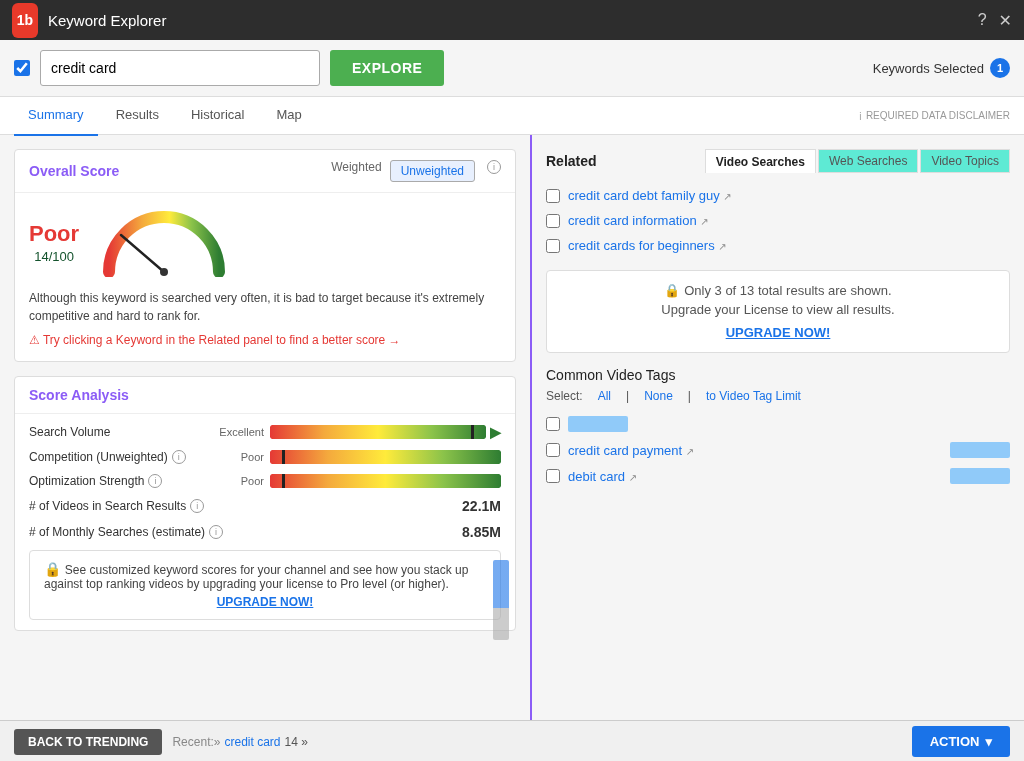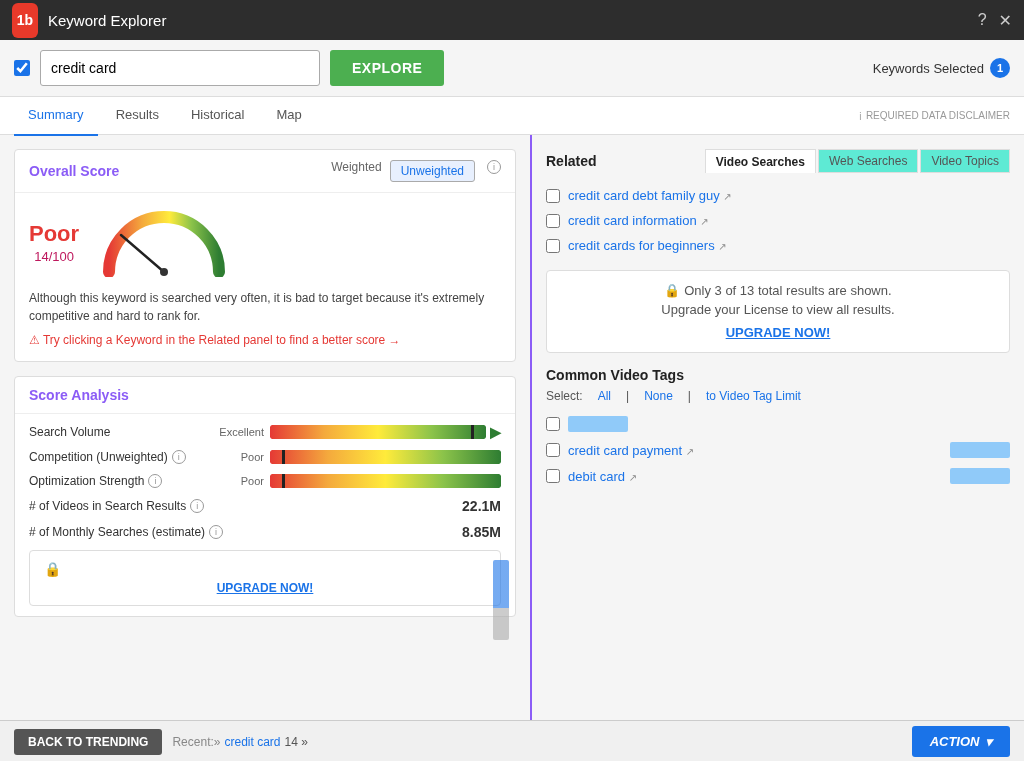--- a/index.html
+++ b/index.html
@@ -156,21 +156,21 @@
 
     
     .score-main {
       display: flex;
       align-items: center;
       gap: 20px;
       margin-bottom: 12px;
     }
     .score-label-area { text-align: center; }
     .score-label { color: #e53935; font-size: 22px; font-weight: bold; }
-    .score-num { color: #be185d; font-size: 13px; margin-top: 2px; }
+    .score-num { color: #14532d; font-size: 13px; margin-top: 2px; }
 
     .gauge-container {
       position: relative;
       width: 130px;
       height: 70px;
     }
     .gauge-svg { width: 130px; height: 70px; }
 
     .score-description { font-size: 12px; color: #444; line-height: 1.5; margin-bottom: 8px; }
     .score-tip { font-size: 12px; color: #e53935; }
@@ -265,21 +265,21 @@
       border: 1px solid #ddd;
       border-radius: 4px;
       padding: 12px;
       text-align: center;
       background: white;
       margin-bottom: 14px;
     }
     .upgrade-box-link { color: #1a73e8; font-weight: bold; cursor: pointer; text-decoration: underline; font-size: 13px; }
 
     
-    .tags-header { font-size: 14px; font-weight: 700; color: #222; margin-bottom: 6px; }
+    .tags-header { font-size: 14px; font-weight: 400; color: #222; margin-bottom: 6px; }
     .tags-select-bar { display: flex; align-items: center; gap: 15px; font-size: 12px; color: #555; margin-bottom: 8px; }
     .tags-select-bar a { color: #1a73e8; cursor: pointer; text-decoration: none; }
 
     .tag-item {
       display: flex;
       align-items: center;
       gap: 8px;
       padding: 5px 0;
     }
     .tag-checkbox { width: 14px; height: 14px; }
@@ -313,21 +313,21 @@
     .action-btn {
       margin-left: auto;
       padding: 8px 18px;
       background: #1a73e8;
       color: white;
       border: none;
       border-radius: 3px;
       font-size: 13px;
       font-weight: 600;
       cursor: pointer;
-      display: flex; align-items: center; gap: 6px; font-style: italic;
+      display: flex; align-items: center; gap: 6px;
     }
 
     .circle-info { 
       display: inline-flex; align-items: center; justify-content: center;
       width: 14px; height: 14px; border-radius: 50%; border: 1px solid #999;
       color: #999; font-size: 9px; cursor: pointer;
     }
   </style>
 </head>
 <body>
@@ -457,20 +457,21 @@
         <div class="analysis-number-row">
           <span class="analysis-num-label">
             # of Monthly Searches (estimate)
             <span class="circle-info">i</span>
           </span>
           <span class="analysis-value">8.85M</span>
         </div>
 
         <div style="position:relative;">
           <div class="upgrade-tooltip">
+            <span> See customized keyword scores for your channel and see how you stack up against top ranking videos by upgrading your license to Pro level (or higher).</span>
             <a class="upgrade-link">UPGRADE NOW!</a>
           </div>
 
           <div style="position:absolute; right:-8px; top:10px; width:16px; height:80px; background: linear-gradient(to bottom, #1a73e8 60%, #aaa 40%); border-radius:2px; opacity:0.6;"></div>
         </div>
 
       </div>
     </div>
 
   </div>

